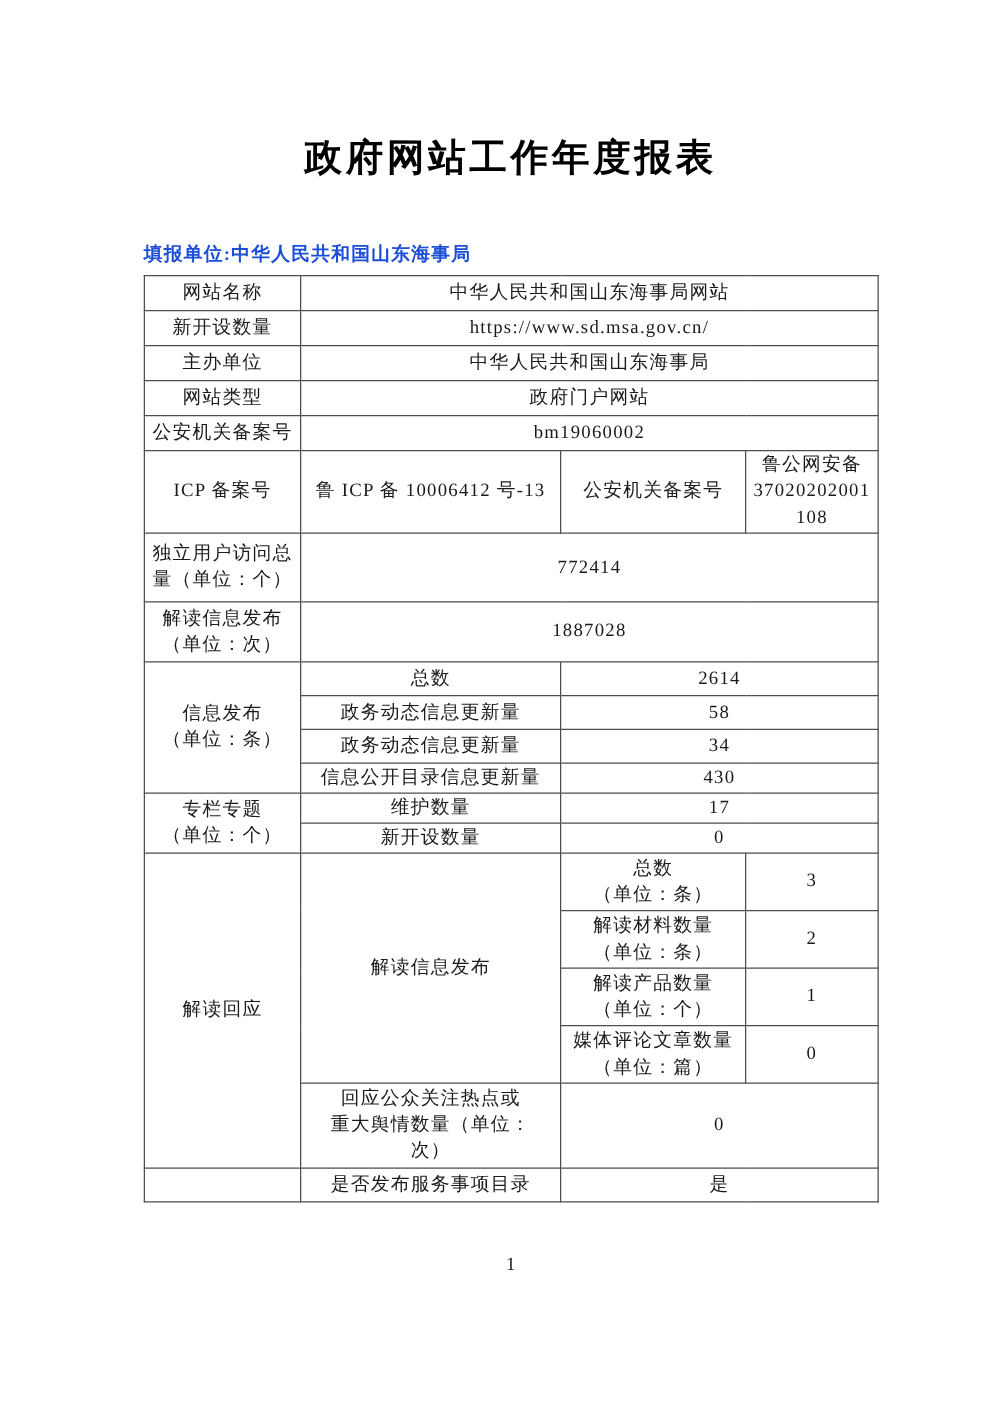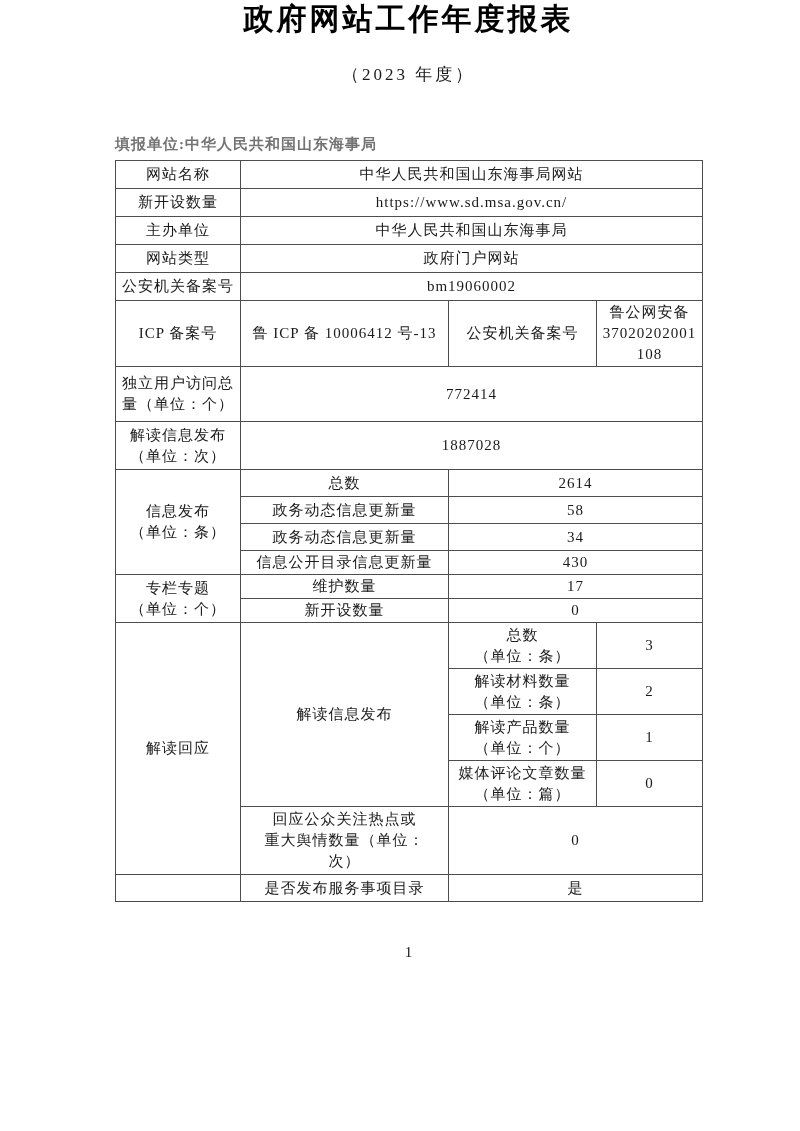--- a/index.html
+++ b/index.html
@@ -3,21 +3,21 @@
 <meta charset="utf-8">
 <style>
   html, body { margin: 0; padding: 0; }
   body {
     width: 800px; height: 1131px;
     background: #ffffff;
     color: #1a1a1a;
     font-family: "Liberation Serif", "DejaVu Serif", serif;
     overflow: hidden;
   }
-  .content { width: 587px; margin-left: 115px; }
+  .content { width: 587px; margin-left: 115px; padding-top: 108px; }
   .doc-title {
     text-align: center;
     font-size: 30px;
     font-weight: bold;
     letter-spacing: 3px;
     line-height: 38px;
     color: #000;
   }
   .doc-subtitle {
     text-align: center;
@@ -25,21 +25,21 @@
     letter-spacing: 3px;
     margin-top: 26px;
     line-height: 22px;
   }
   .reporting-unit {
     margin-top: 48px;
     font-size: 15px;
     font-weight: bold;
     letter-spacing: 1px;
     line-height: 20px;
-    color: #737373;
+    color: #1d4ed8;
   }
   table.report {
     border-collapse: collapse;
     table-layout: fixed;
     width: 587px;
     margin-top: 6px;
   }
   table.report td {
     border: 1px solid #4d4d4d;
     text-align: center;
@@ -57,21 +57,20 @@
     margin-top: 42px;
     font-size: 15px;
   }
 </style>
 </head>
 <body>
 
 <div class="content">
 
   <div class="doc-title">政府网站工作年度报表</div>
-  <div class="doc-subtitle">（2023 年度）</div>
   <div class="reporting-unit">填报单位:中华人民共和国山东海事局</div>
 
   <table class="report">
     <colgroup>
       <col style="width:125px">
       <col style="width:208px">
       <col style="width:148px">
       <col style="width:106px">
     </colgroup>
 

